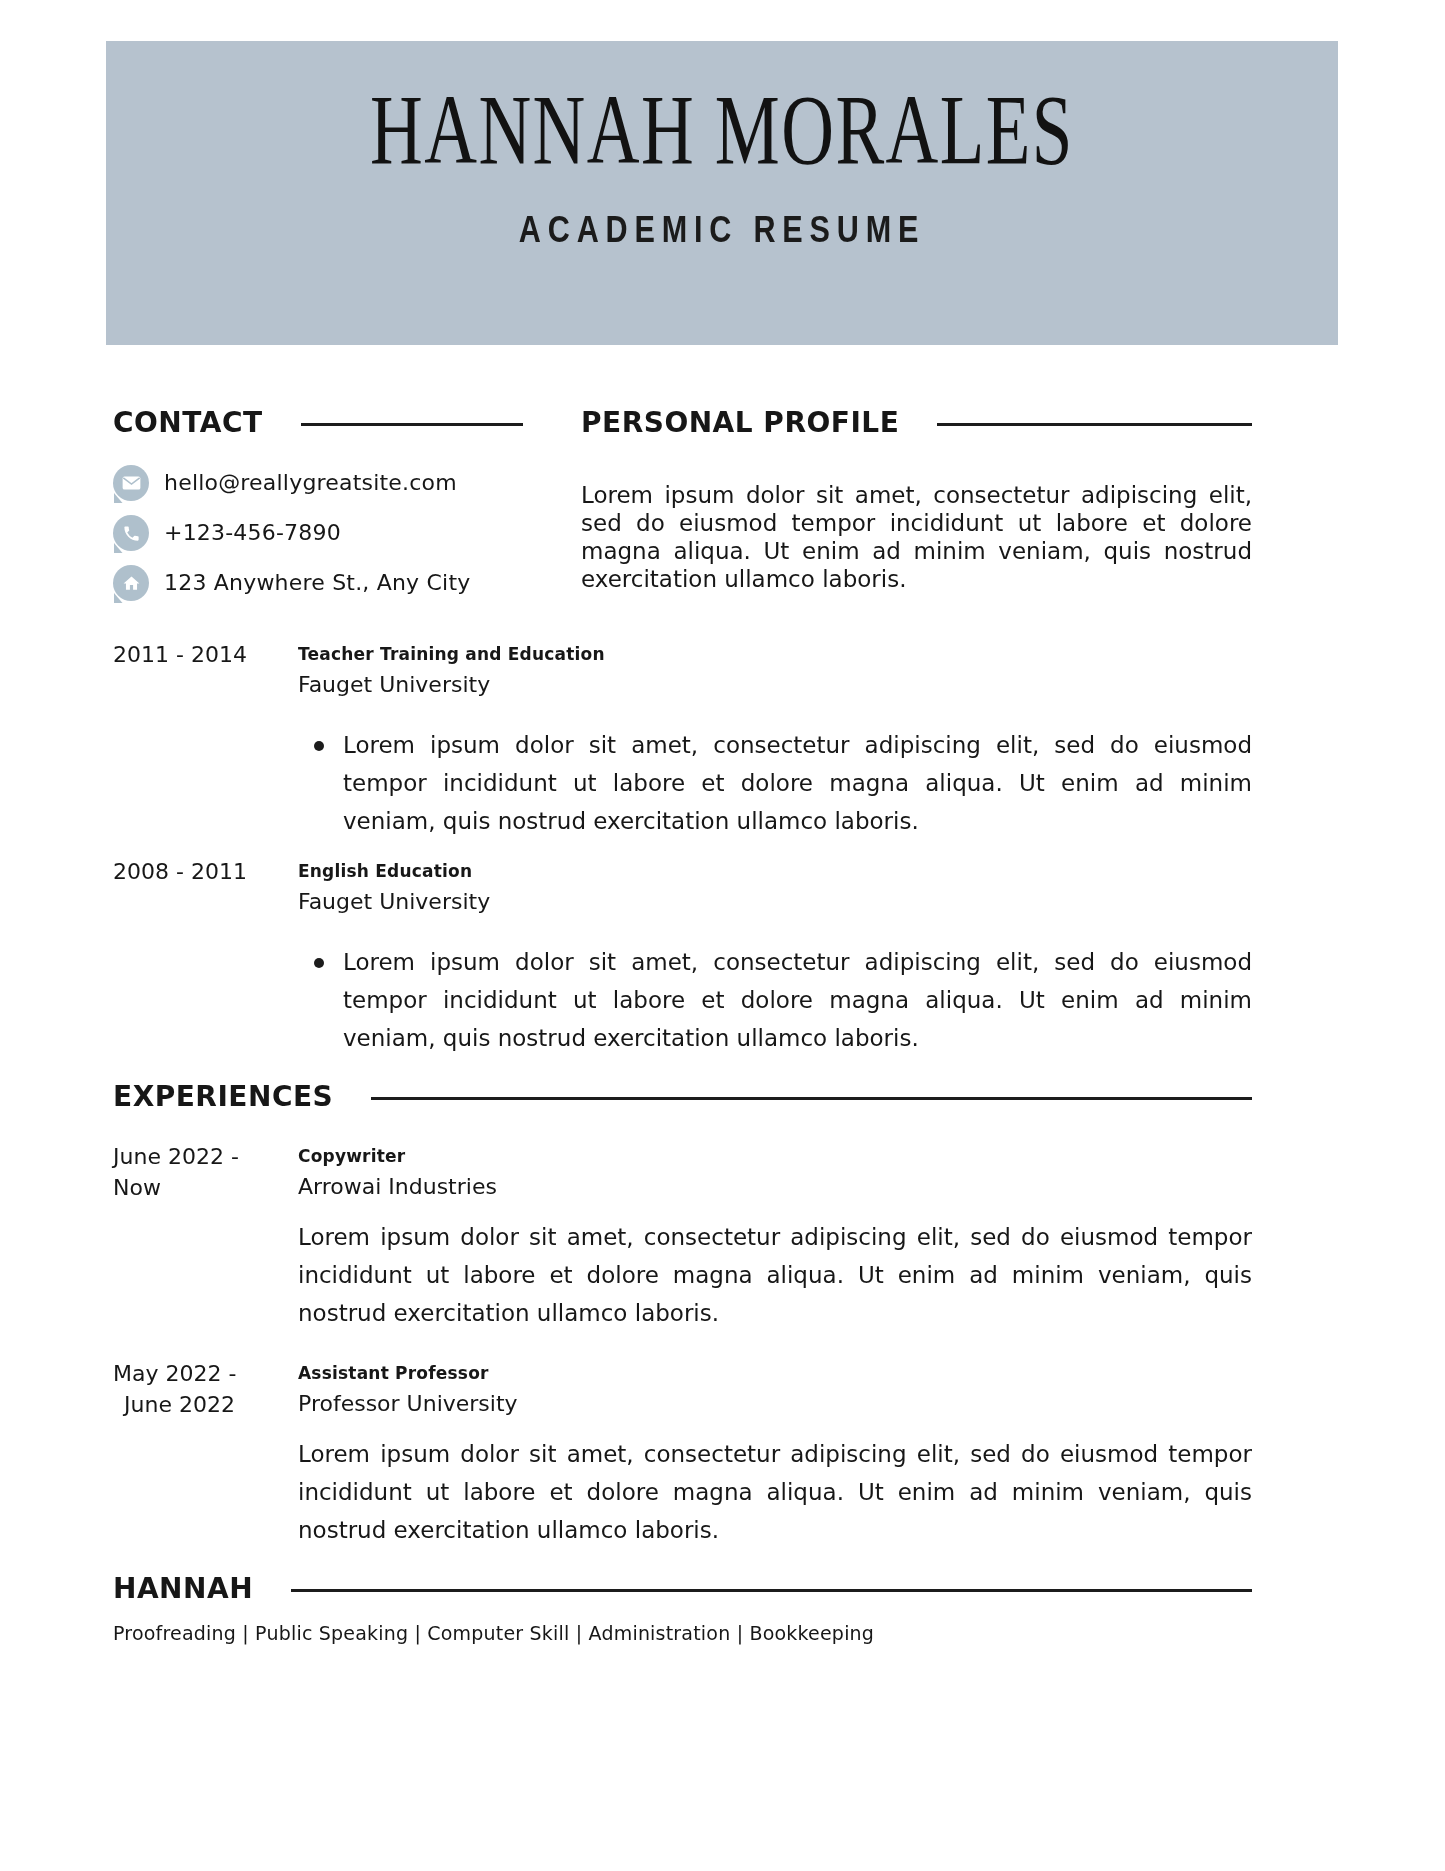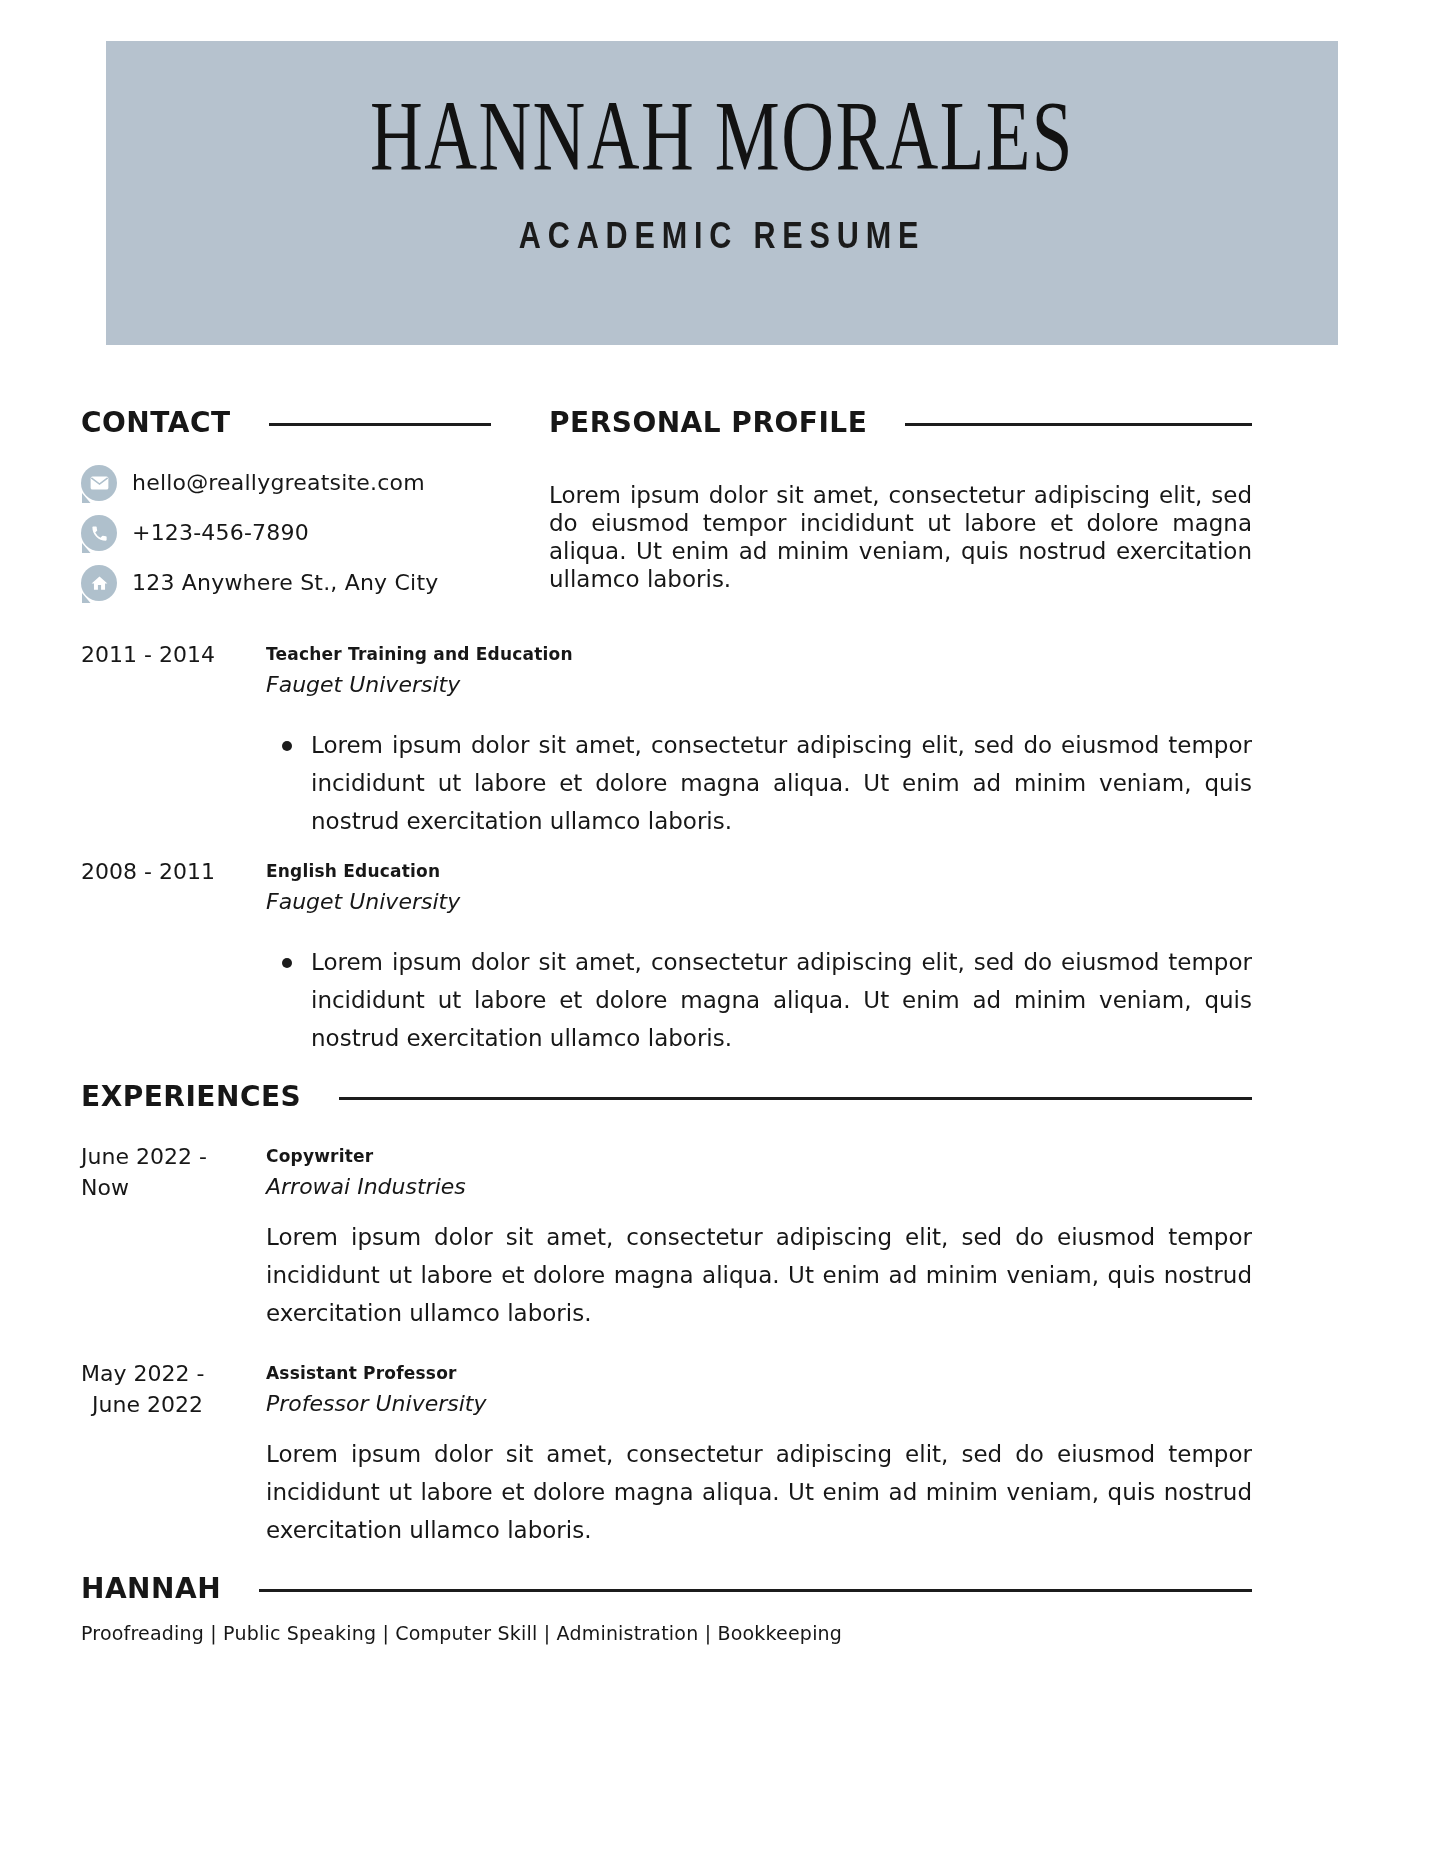--- a/index.html
+++ b/index.html
@@ -11,21 +11,21 @@
   html,body{background:#fff;}
   body{font-family:"DejaVu Sans", sans-serif;color:var(--ink);}
   .page{position:relative;width:1445px;height:1871px;background:#fff;overflow:hidden;}
 
   
   .band{
     margin:41px 107px 0 106px;
     height:304px;
     background:var(--band);
     text-align:center;
-    padding-top:30px;
+    padding-top:24px;
   }
   .name{
     font-family:"Liberation Serif", serif;
     font-weight:400;
     font-size:100px;
     letter-spacing:2px;
     line-height:1.3;
     transform:scaleX(.73);
     transform-origin:50% 50%;
     white-space:nowrap;
@@ -37,21 +37,21 @@
     font-size:36px;
     letter-spacing:8px;
     transform:scaleX(.85);
     transform-origin:50% 50%;
     white-space:nowrap;
     margin-top:14px;
     color:#1b1b1b;
   }
 
   
-  .content{padding:0 193px 0 81px;}
+  .content{padding:0 193px 0 113px;}
   .section-head{display:flex;align-items:center;}
   .section-head h2{
     font-size:28px;
     font-weight:700;
     letter-spacing:.5px;
     line-height:32px;
     white-space:nowrap;
   }
   .rule{flex:1;height:3px;background:#1c1c1c;margin-left:38px;margin-top:3px;}
 
@@ -82,21 +82,21 @@
 
   
   .section{margin-top:24px;}
   .entry{display:flex;margin-top:21px;}
   .entry-dates{
     width:185px;flex-shrink:0;
     font-size:22px;line-height:31px;white-space:pre-line;
   }
   .entry-body{flex:1;}
   .entry-title{font-size:17px;font-weight:700;line-height:31px;letter-spacing:.2px;}
-  .entry-sub{font-size:22px;font-style:italic;line-height:30px;}
+  .entry-sub{font-size:22px;line-height:30px;}
   .bullet-row{display:flex;margin-top:26px;}
   .bullet-dot{width:10px;height:10px;border-radius:50%;background:#1c1c1c;flex-shrink:0;margin:15px 19px 0 16px;}
   .body-par{
     flex:1;font-size:23px;line-height:38px;text-align:justify;
   }
   .exp-desc{margin-top:16px;}
   .entry-exp2{margin-top:26px;}
 
   .skills-text{margin-top:16px;font-size:19px;line-height:1.3;letter-spacing:.2px;}
 </style>

